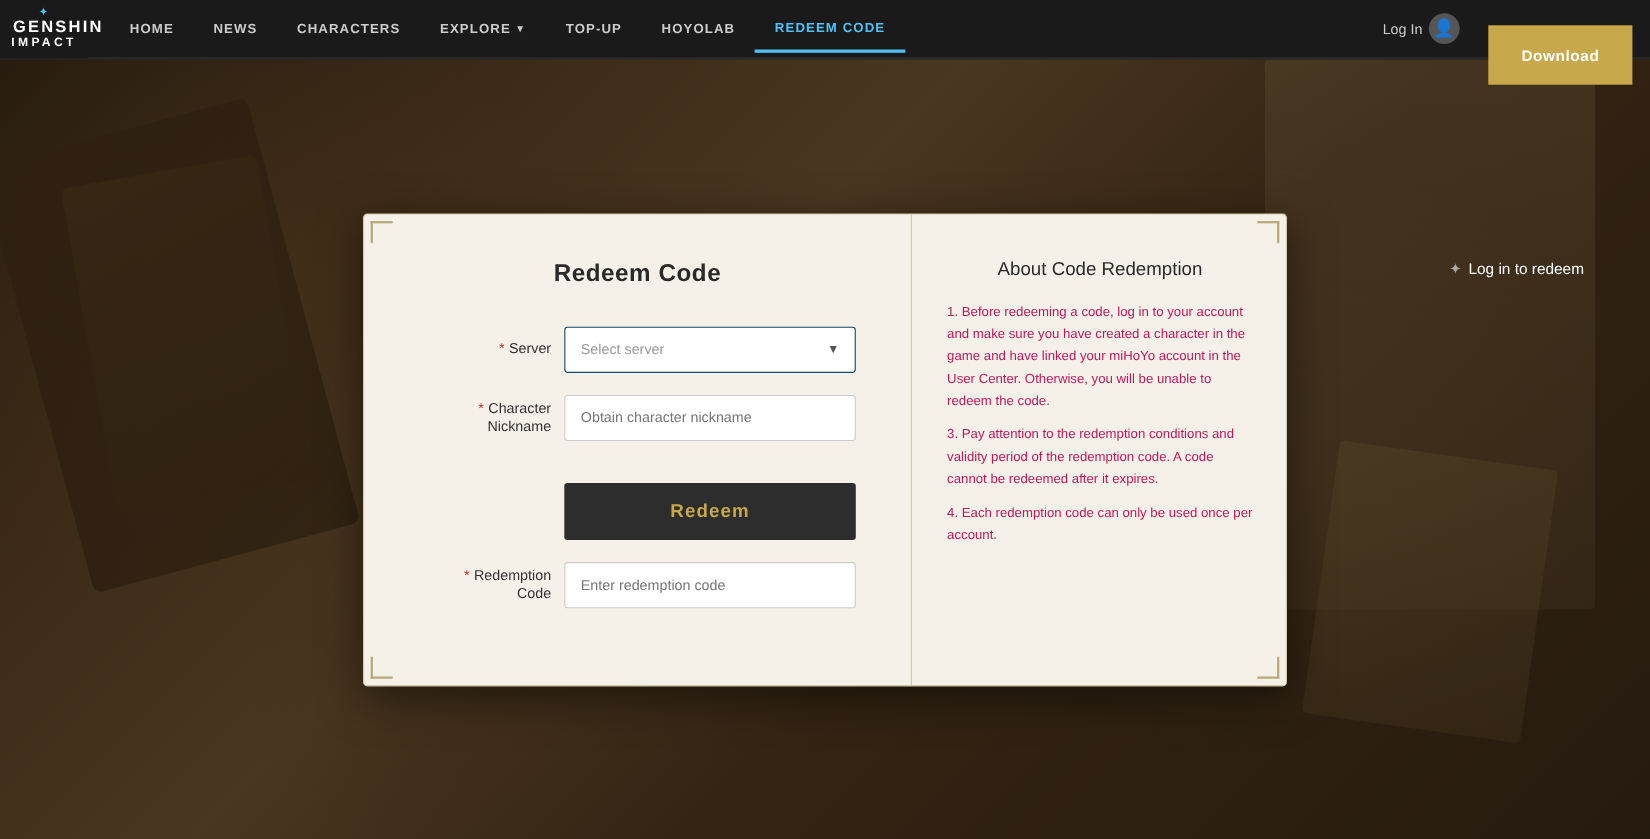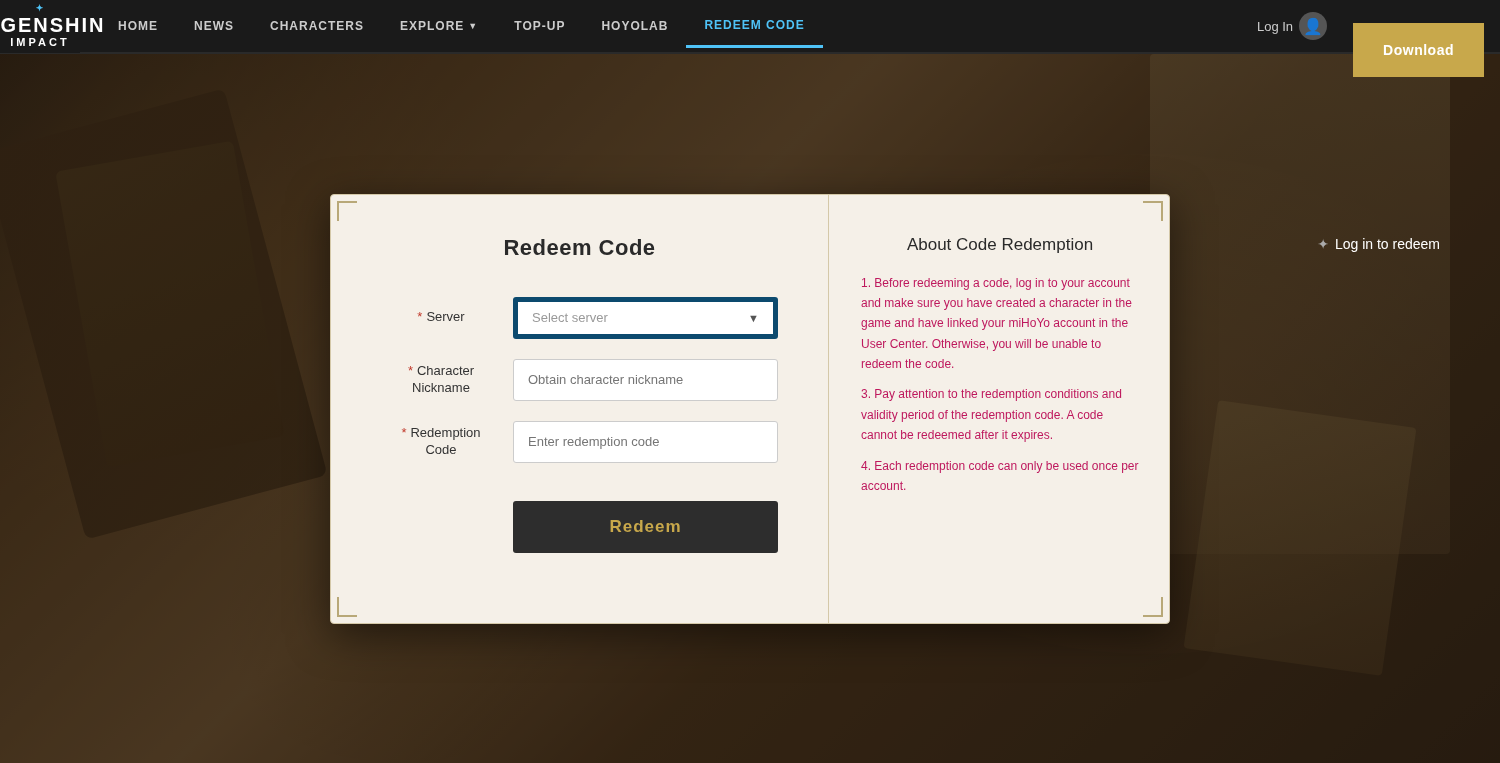--- a/index.html
+++ b/index.html
@@ -100,31 +100,31 @@
     }
     .modal-title {
       font-size: 22px; font-weight: 700; color: #2a2a2a;
       text-align: center; margin-bottom: 36px;
       letter-spacing: 0.5px;
     }
     .form-row {
       display: flex; align-items: center; margin-bottom: 20px; gap: 12px;
     }
     .form-label {
-      color: #333; font-size: 13px; font-weight: 500; text-align: center;
+      color: #333; font-size: 13px; font-weight: 500; text-align: right;
       min-width: 120px; flex-shrink: 0; line-height: 1.3;
     }
     .required-star { color: #c0392b; margin-right: 4px; }
     .form-input {
       flex: 1; height: 42px; border: 1px solid #ccc; border-radius: 3px;
       background: white; padding: 0 14px; font-size: 13px; color: #999;
       outline: none;
     }
     .server-select {
-      flex: 1; height: 42px; border: 5px solid #0c4a6e; border-radius: 3px;
+      flex: 1; height: 42px; border: 1px solid #0c4a6e; border-radius: 3px;
       background: white; padding: 0 14px; font-size: 13px; color: #555;
       display: flex; align-items: center; justify-content: space-between;
       cursor: pointer; position: relative;
     }
     .select-arrow { color: #555; font-size: 11px; }
     .redeem-btn {
       width: 100%; height: 52px; background: #2d2d2d;
       color: #c8a84b; font-size: 17px; font-weight: 600;
       border: none; border-radius: 3px; cursor: pointer;
       margin-top: 18px; letter-spacing: 1px;
@@ -150,21 +150,21 @@
     .modal-right::-webkit-scrollbar-track { background: #e8e0cc; }
     .modal-right::-webkit-scrollbar-thumb { background: #c8a84b; border-radius: 2px; }
   </style>
 </head>
 <body>
 
 <nav class="navbar">
   <div class="navbar-logo">
     <div class="logo-text">
       <div style="color:#4fc3f7;font-size:9px;">✦</div>
-      <div style="font-size:20px;letter-spacing:2px;margin-left:26px;">GENSHIN</div>
+      <div style="font-size:15px;letter-spacing:2px;margin-left:26px;">GENSHIN</div>
       <div style="font-size:11px;letter-spacing:3px;">IMPACT</div>
     </div>
   </div>
 
   <div class="navbar-links">
     <a class="nav-link">HOME</a>
     <a class="nav-link">NEWS</a>
     <a class="nav-link">CHARACTERS</a>
     <a class="nav-link nav-explore">
       <span>EXPLORE</span>
@@ -227,35 +227,35 @@
           </div>
         </div>
 
         <div class="form-row">
           <div class="form-label">
             <span class="required-star">*</span>Character<br>Nickname
           </div>
           <input type="text" class="form-input" placeholder="Obtain character nickname" style="">
         </div>
 
-        <div class="form-row">
-          <div class="form-label">
-            <span class="required-star">*</span>Redemption<br>Code
-          </div>
-          <input type="text" class="form-input" placeholder="Enter redemption code" style="">
-        </div>
-
         <div class="form-row" style="margin-top:4px;">
           <div style="min-width:120px; flex-shrink:0;"></div>
           <div style="flex:1;">
             <button class="redeem-btn">
               <span>Redeem</span>
             </button>
           </div>
         </div>
+
+        <div class="form-row">
+          <div class="form-label">
+            <span class="required-star">*</span>Redemption<br>Code
+          </div>
+          <input type="text" class="form-input" placeholder="Enter redemption code" style="">
+        </div>
       </div>
 
       <div class="modal-right">
         <div class="about-title">About Code Redemption</div>
         <div class="about-text">
           <p>1. Before redeeming a code, log in to your account and make sure you have created a character in the game and have linked your miHoYo account in the User Center. Otherwise, you will be unable to redeem the code.</p>
           <p>3. Pay attention to the redemption conditions and validity period of the redemption code. A code cannot be redeemed after it expires.</p>
           <p>4. Each redemption code can only be used once per account.</p>
         </div>
       </div>

